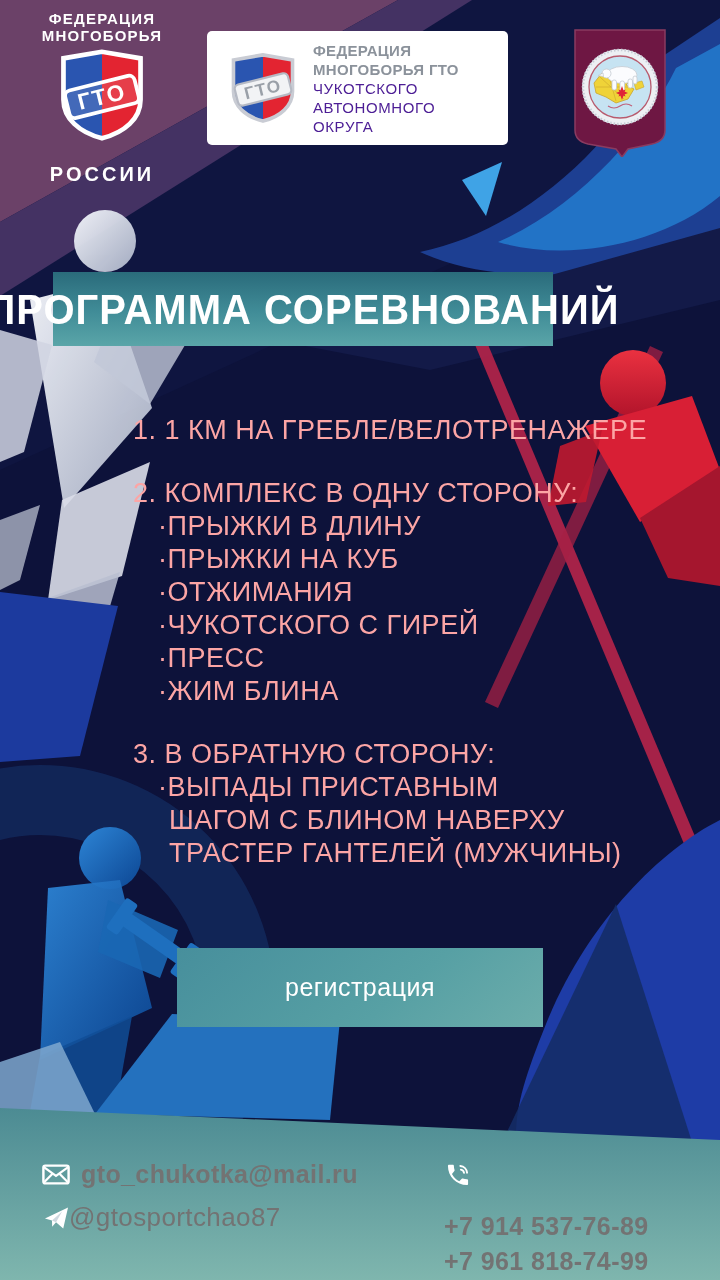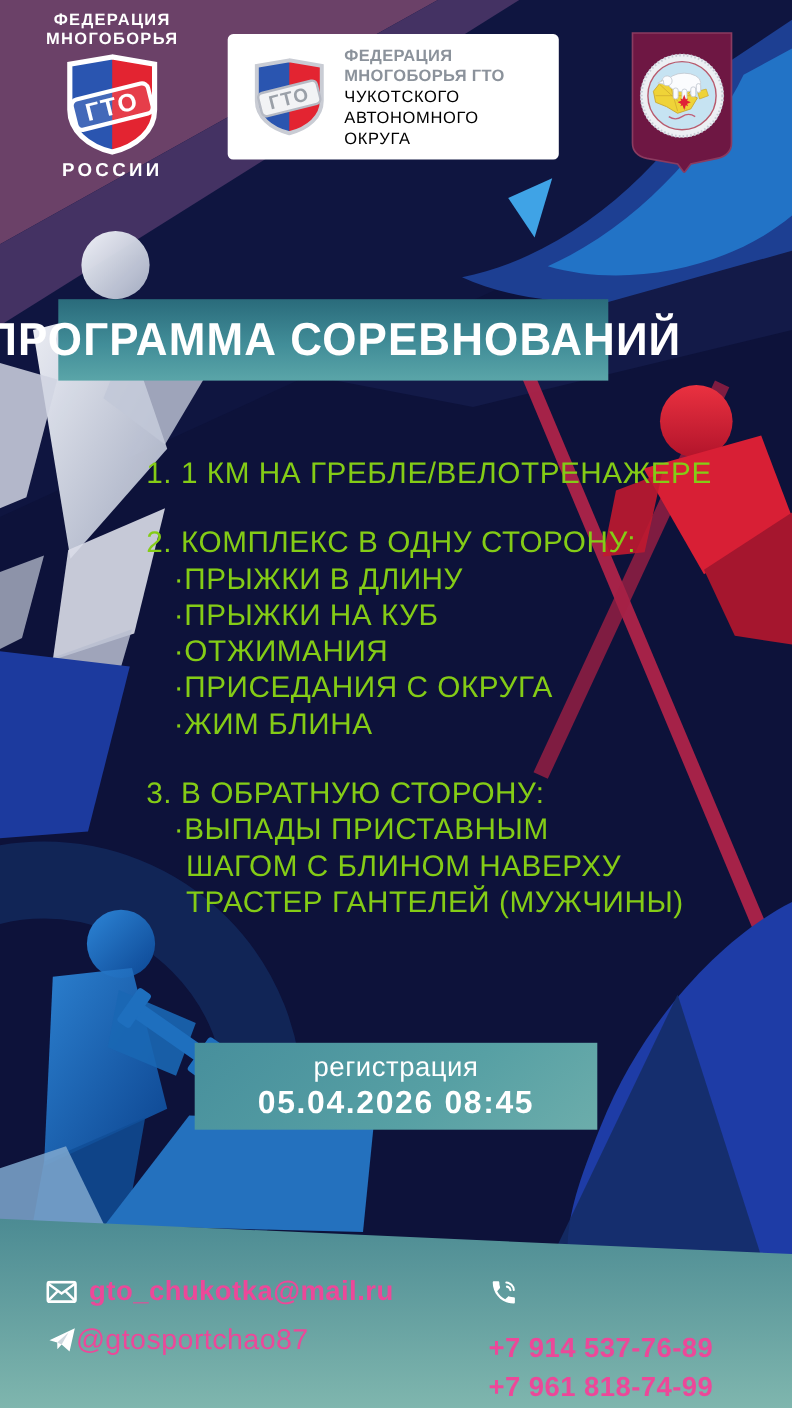--- a/index.html
+++ b/index.html
@@ -8,65 +8,65 @@
     background:#0f1540;
     font-family:"Liberation Sans", sans-serif;
     padding-left:24px;
   }
   .bg { position:absolute; inset:0; width:720px; height:1280px; }
 
   
   .logo-left { position:absolute; left:26px; top:10px; width:152px; text-align:center; color:#fff; }
   .logo-left .l1 { font-size:15px; font-weight:700; letter-spacing:1.2px; line-height:17px; }
   .logo-left .emblem { margin:4px auto 0; display:block; }
-  .logo-left .caption { font-size:17px; font-weight:700; letter-spacing:3px; margin-top:3px; }
+  .logo-left .caption { font-size:20px; font-weight:700; letter-spacing:3px; margin-top:21px; }
 
   .logo-card {
     position:absolute; left:207px; top:31px; width:301px; height:114px;
     background:#ffffff; border-radius:5px;
     display:flex; align-items:center; box-sizing:border-box; padding:0 8px 0 20px;
   }
   .card-text { margin-left:14px; }
   .card-bold  { color:#8b929b; font-weight:700; font-size:15px; line-height:19px; letter-spacing:.3px; }
-  .card-light { color:#000000; font-weight:400; font-size:15px; line-height:19px; letter-spacing:.6px; }
+  .card-light { color:#4c1d95; font-weight:400; font-size:15px; line-height:19px; letter-spacing:.6px; }
 
   .coat { position:absolute; left:572px; top:27px; }
 
   
   .banner {
     position:absolute; left:53px; top:272px; width:500px; height:74px;
     background:linear-gradient(180deg,#2a6b7b 0%,#418d98 55%,#5aa5a8 100%);
     display:flex; align-items:center; justify-content:center;
   }
   .banner .title {
     margin:0; color:#fff; font-size:40px; font-weight:700; letter-spacing:1px;
     transform:scaleY(1.05); white-space:nowrap;
   }
 
   
-  .program { position:absolute; left:133px; top:414px; color:#84cc16;
+  .program { position:absolute; left:133px; top:414px; color:#fca5a5;
              font-size:27px; letter-spacing:.5px; }
   .pl { line-height:33px; white-space:pre; }
   .pl-sub  { padding-left:25px; }
   .pl-cont { padding-left:36px; }
   .pl-gap  { margin-top:30px; }
   .pl-gap2 { margin-top:24px; }
 
   
   .reg {
     position:absolute; left:177px; top:948px; width:366px; height:79px;
     background:linear-gradient(140deg,#478f9c 0%,#57a0a4 60%,#6cadab 100%);
     display:flex; flex-direction:column; align-items:center; justify-content:center;
     color:#fff;
   }
   .reg-label { font-size:25px; font-weight:400; letter-spacing:.5px; }
   .reg-date  { font-size:29px; font-weight:700; letter-spacing:1.5px; margin-top:2px; }
 
   
-  .contact { position:absolute; display:flex; align-items:center; color:#ec4899; }
+  .contact { position:absolute; display:flex; align-items:center; color:#737373; }
   .contact .ic { flex:0 0 auto; display:flex; }
   .c-email { left:42px; top:1160px; gap:11px; font-size:25px; font-weight:700; letter-spacing:.4px; }
   .c-tg    { left:44px; top:1202px; gap:0; font-size:26px; font-weight:400; letter-spacing:.4px; }
   .c-phone { left:444px; top:1158px; gap:20px; align-items:flex-start;flex-direction:column; }
   .phone-lines { font-size:25px; font-weight:700; line-height:35px; letter-spacing:.4px; }
 </style>
 </head>
 <body>
 
 <div class="poster">
@@ -207,31 +207,31 @@
   <div class="banner">
     <h1 class="title">ПРОГРАММА СОРЕВНОВАНИЙ</h1>
   </div>
 
   <div class="program">
     <div class="pl">1. 1 КМ НА ГРЕБЛЕ/ВЕЛОТРЕНАЖЕРЕ</div>
     <div class="pl pl-gap">2. КОМПЛЕКС В ОДНУ СТОРОНУ:</div>
     <div class="pl pl-sub">·ПРЫЖКИ В ДЛИНУ</div>
     <div class="pl pl-sub">·ПРЫЖКИ НА КУБ</div>
     <div class="pl pl-sub">·ОТЖИМАНИЯ</div>
-    <div class="pl pl-sub">·ПРИСЕДАНИЯ С ОКРУГА</div>
+    <div class="pl pl-sub">·ЧУКОТСКОГО С ГИРЕЙ</div>
+    <div class="pl pl-sub">·ПРЕСС</div>
     <div class="pl pl-sub">·ЖИМ БЛИНА</div>
     <div class="pl pl-gap">3. В ОБРАТНУЮ СТОРОНУ:</div>
     <div class="pl pl-sub">·ВЫПАДЫ ПРИСТАВНЫМ</div>
     <div class="pl pl-cont">ШАГОМ С БЛИНОМ НАВЕРХУ</div>
     <div class="pl pl-cont">ТРАСТЕР ГАНТЕЛЕЙ (МУЖЧИНЫ)</div>
   </div>
 
   <div class="reg">
     <div class="reg-label">регистрация</div>
-    <div class="reg-date">05.04.2026 08:45</div>
   </div>
 
   <div class="contact c-email">
     <span class="ic">
       <svg width="28" height="21" viewBox="0 0 30 22">
         <rect x="1.5" y="1.5" width="27" height="19" rx="2" fill="none" stroke="#ffffff" stroke-width="2.6"></rect>
         <path d="M2,3 L15,12.5 L28,3 M2.5,19 L11,10.5 M27.5,19 L19,10.5" fill="none" stroke="#ffffff" stroke-width="2.4"></path>
       </svg>
     </span>
     <span>gto_chukotka@mail.ru</span>

